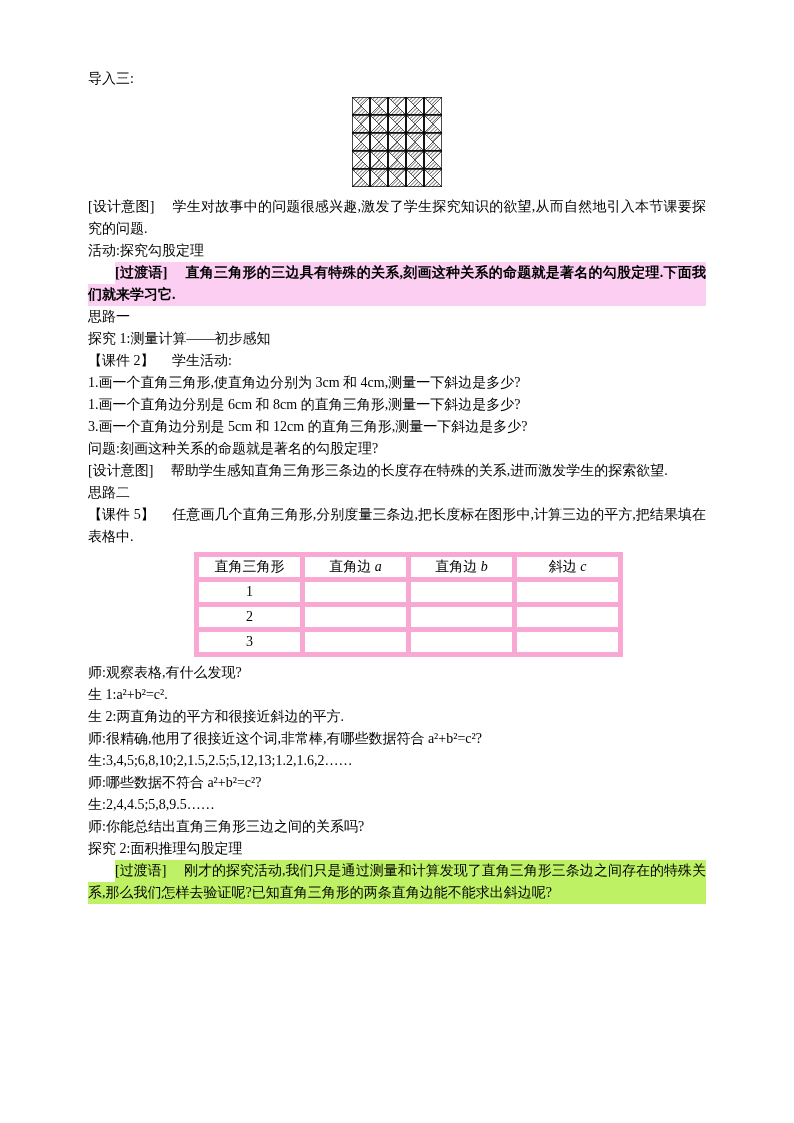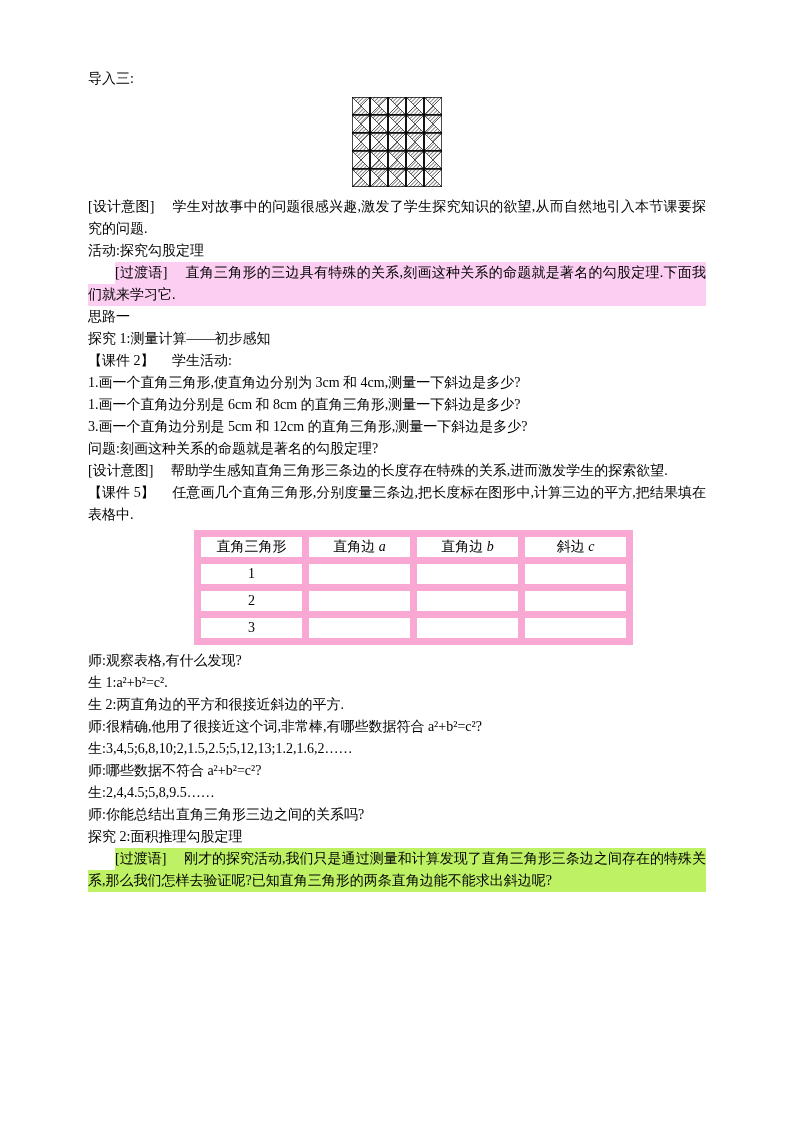--- a/index.html
+++ b/index.html
@@ -54,21 +54,21 @@
     display: inline-block;
   }
   
   table.measure {
     border-collapse: collapse;
     table-layout: fixed;
     margin: 4px 0 5px 106px;
   }
   table.measure th,
   table.measure td {
-    border: 7px solid #f9a8d4;
+    border: 5px solid #f9a8d4;
     width: 101px;
     height: 20px;
     padding: 0;
     text-align: center;
     font-weight: normal;
     font-size: 14px;
     line-height: 20px;
   }
   table.measure i {
     font-style: italic;
@@ -192,36 +192,37 @@
         <path d="M70.4,70.4 L88,88 M88,70.4 L70.4,88" stroke="#111" stroke-width="0.7" fill="none"></path>
         <rect x="70.4" y="70.4" width="17.6" height="17.6" fill="none" stroke="#000" stroke-width="1.4"></rect>
       </svg>
   </div>
 
   <p>[设计意图]　 学生对故事中的问题很感兴趣,激发了学生探究知识的欲望,从而自然地引入本节课要探究的问题.</p>
 
 
   <p>活动:探究勾股定理</p>
 
-  <p class="transition" style="background: rgb(251, 206, 242);">[过渡语]　 直角三角形的三边具有特殊的关系,刻画这种关系的命题就是著名的勾股定理.下面我们就来学习它.</p>
+  <p class="transition" style="background: rgb(251, 206, 242); font-weight: bold;">[过渡语]　 直角三角形的三边具有特殊的关系,刻画这种关系的命题就是著名的勾股定理.下面我们就来学习它.</p>
 
   <p>思路一</p>
 
   <p>探究 1:测量计算——初步感知</p>
 
   <p>【课件 2】　 学生活动:</p>
 
   <p>1.画一个直角三角形,使直角边分别为 3cm 和 4cm,测量一下斜边是多少?</p>
   <p>1.画一个直角边分别是 6cm 和 8cm 的直角三角形,测量一下斜边是多少?</p>
   <p>3.画一个直角边分别是 5cm 和 12cm 的直角三角形,测量一下斜边是多少?</p>
 
   <p>问题:刻画这种关系的命题就是著名的勾股定理?</p>
 
   <p>[设计意图]　 帮助学生感知直角三角形三条边的长度存在特殊的关系,进而激发学生的探索欲望.</p>
 
+  <p>思路二</p>
 
   <p>【课件 5】　 任意画几个直角三角形,分别度量三条边,把长度标在图形中,计算三边的平方,把结果填在表格中.</p>
 
   <table class="measure">
     <thead>
       <tr>
         <th><span>直角三角形</span><i></i></th>
         <th><span>直角边 </span><i>a</i></th>
         <th><span>直角边 </span><i>b</i></th>
         <th><span>斜边 </span><i>c</i></th>

